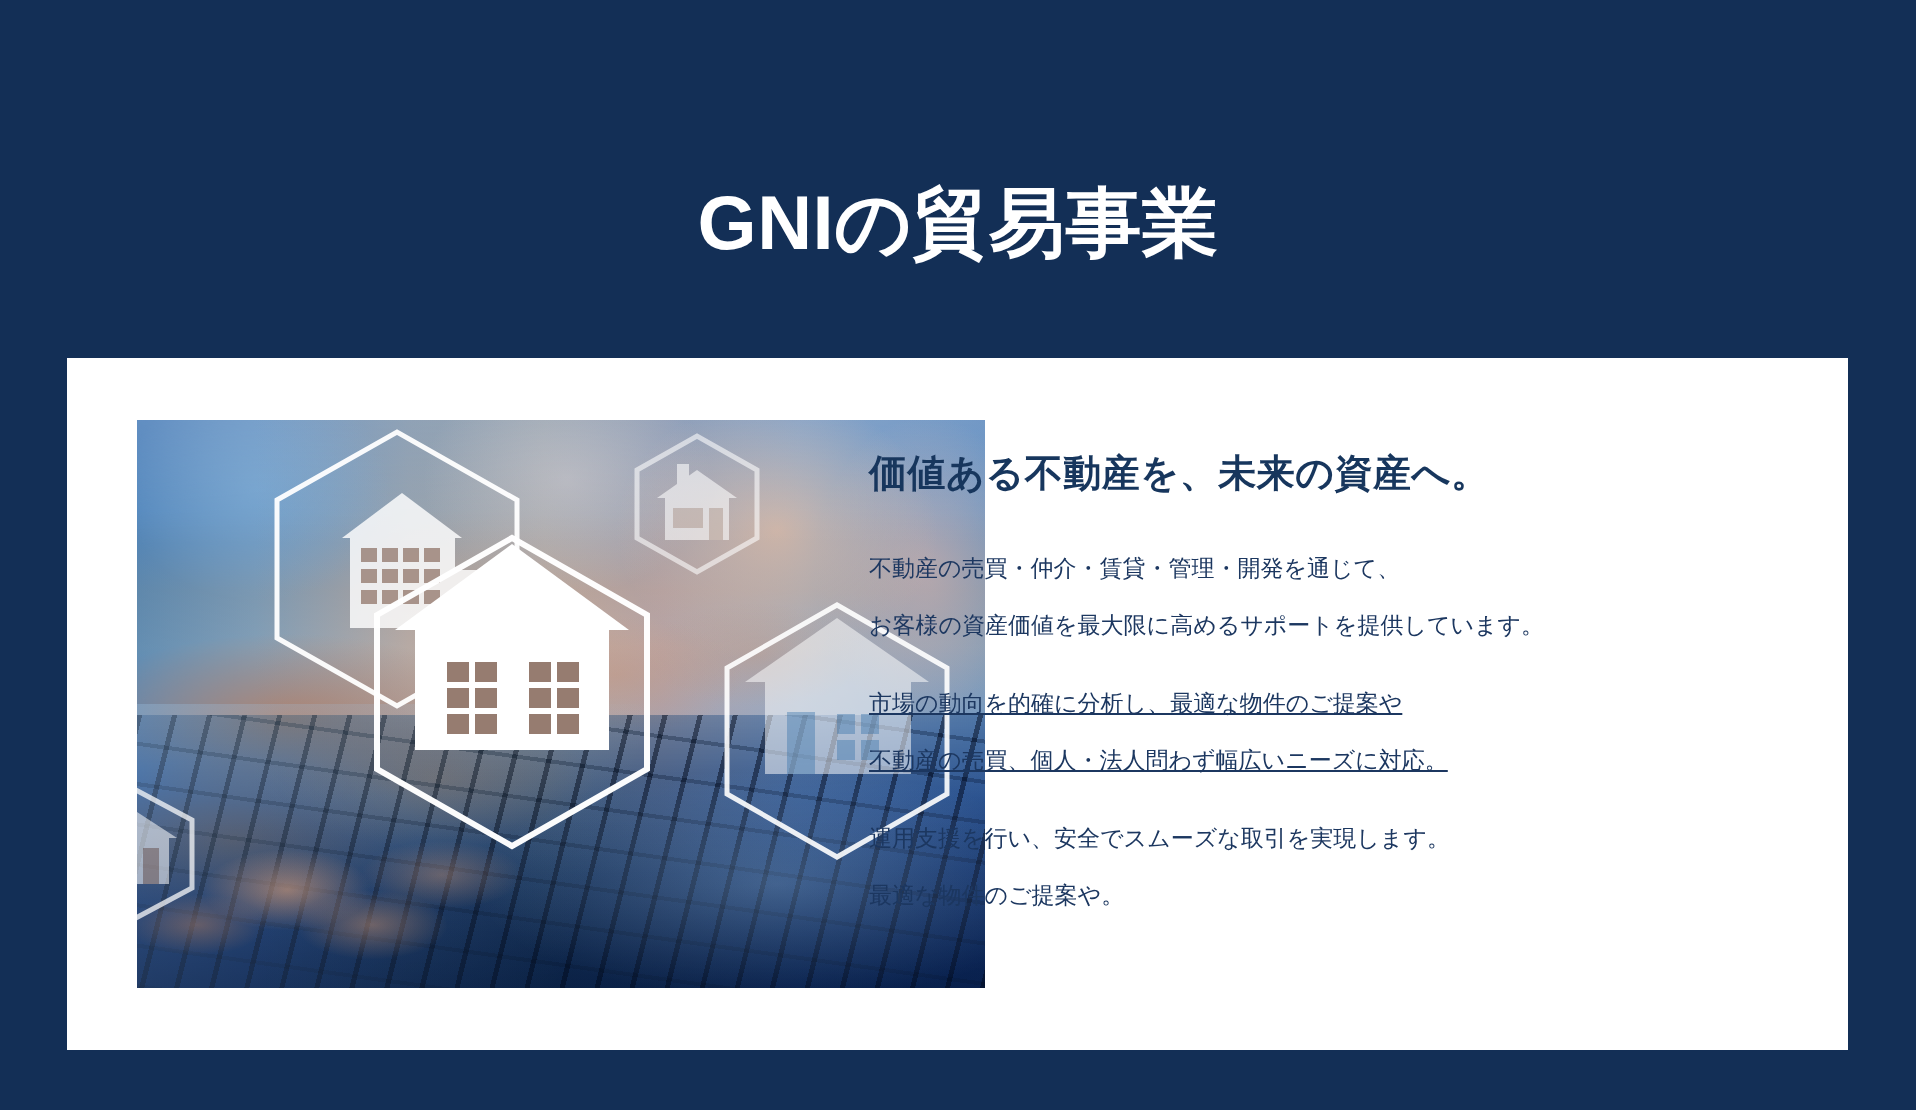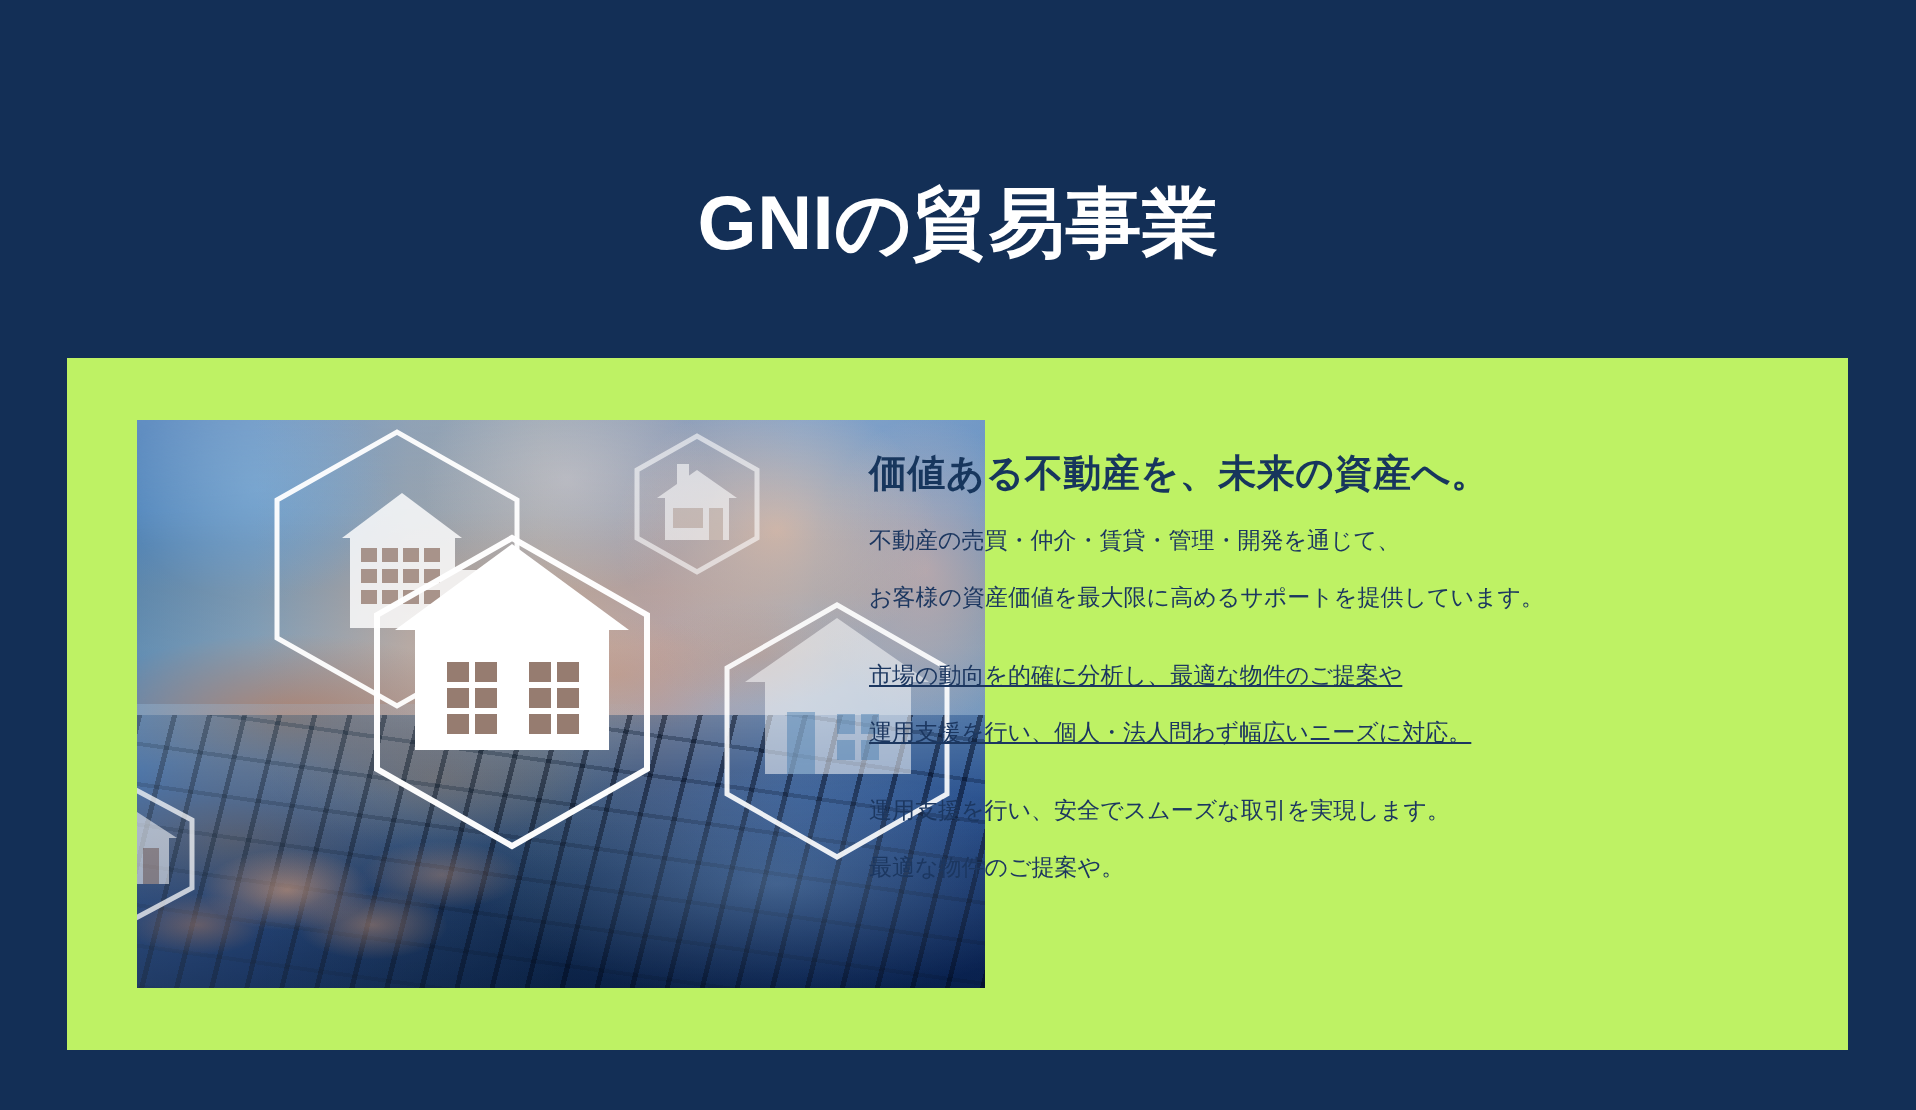--- a/index.html
+++ b/index.html
@@ -36,21 +36,21 @@
     white-space: nowrap;
   }
 
   
   #content-card {
     position: absolute;
     left: 67px;
     top: 358px;
     width: 1781px;
     height: 692px;
-    background: #bef264;
+    background: #ffffff;
   }
 
   
   #photo {
     position: absolute;
     left: 70px;
     top: 62px;
     width: 848px;
     height: 568px;
     overflow: hidden;
@@ -155,21 +155,21 @@
     margin: 30px 0 0 0;
     white-space: nowrap;
   }
   .body-para {
     color: #1c3760;
     font-size: 23px;
     font-weight: 400;
     line-height: 1.0;
     margin: 0;
   }
-  #para-1 { margin-top: 31px; }
+  #para-1 { margin-top: 59px; }
   #para-2 { margin-top: 55px; text-decoration: underline; }
   #para-3 { margin-top: 55px; }
   .body-line {
     display: block;
     margin-bottom: 34px;
     white-space: nowrap;
   }
   .body-line:last-child { margin-bottom: 0; }
 </style>
 </head>
@@ -289,21 +289,21 @@
     <div id="text-column">
       <h2 id="lead-heading">価値ある不動産を、未来の資産へ。</h2>
 
       <p class="body-para" id="para-1">
         <span class="body-line">不動産の売買・仲介・賃貸・管理・開発を通じて、</span>
         <span class="body-line">お客様の資産価値を最大限に高めるサポートを提供しています。</span>
       </p>
 
       <p class="body-para" id="para-2">
         <span class="body-line">市場の動向を的確に分析し、最適な物件のご提案や</span>
-        <span class="body-line">運用支援を行い、個人・法人問わず幅広いニーズに対応。</span>
+        <span class="body-line">不動産の売買、個人・法人問わず幅広いニーズに対応。</span>
       </p>
 
       <p class="body-para" id="para-3">
         <span class="body-line">運用支援を行い、安全でスムーズな取引を実現します。</span>
         <span class="body-line">最適な物件のご提案や。</span>
       </p>
     </div>
 
   </div>
 </div>

